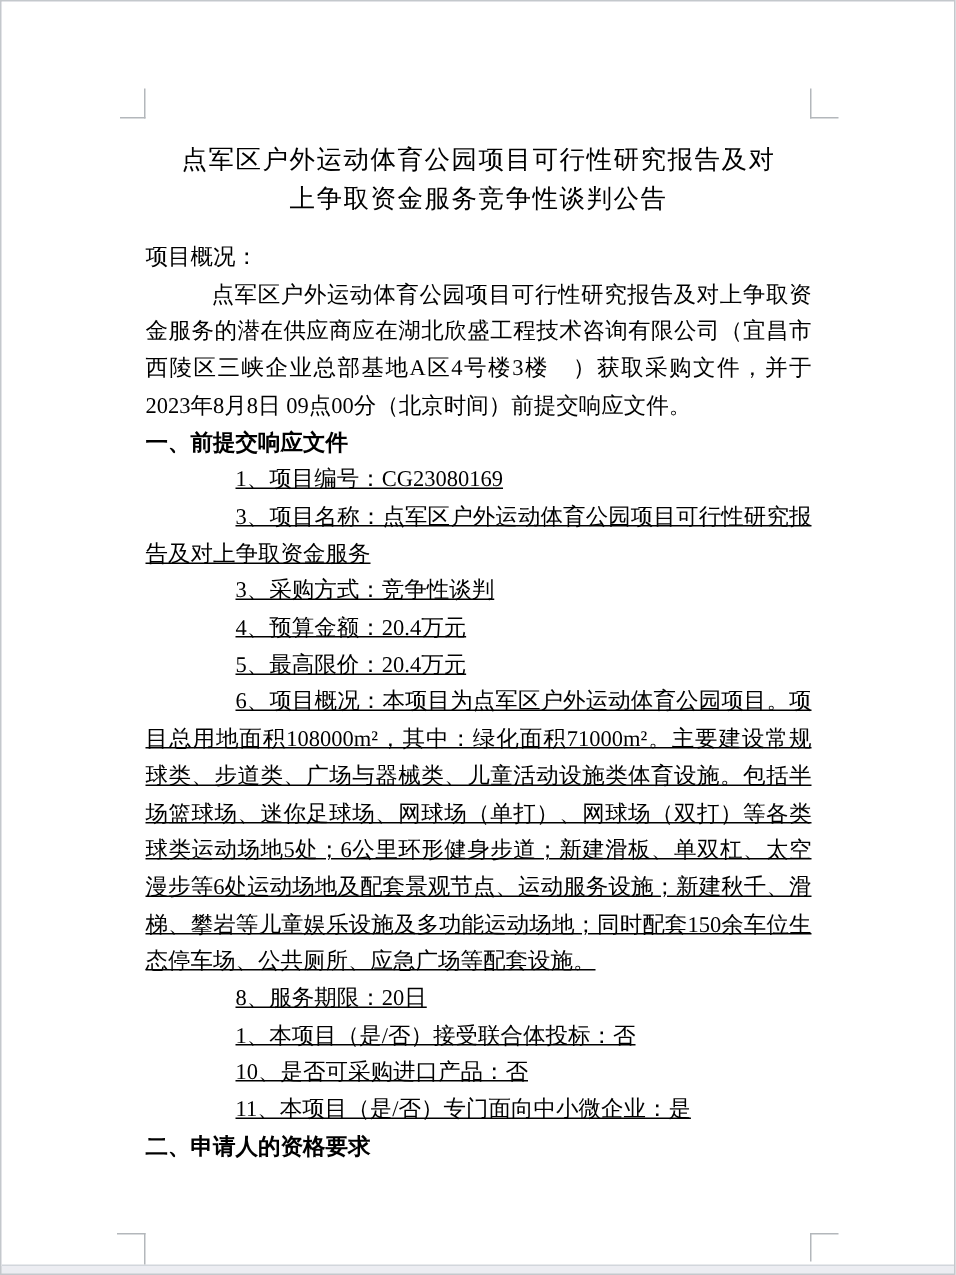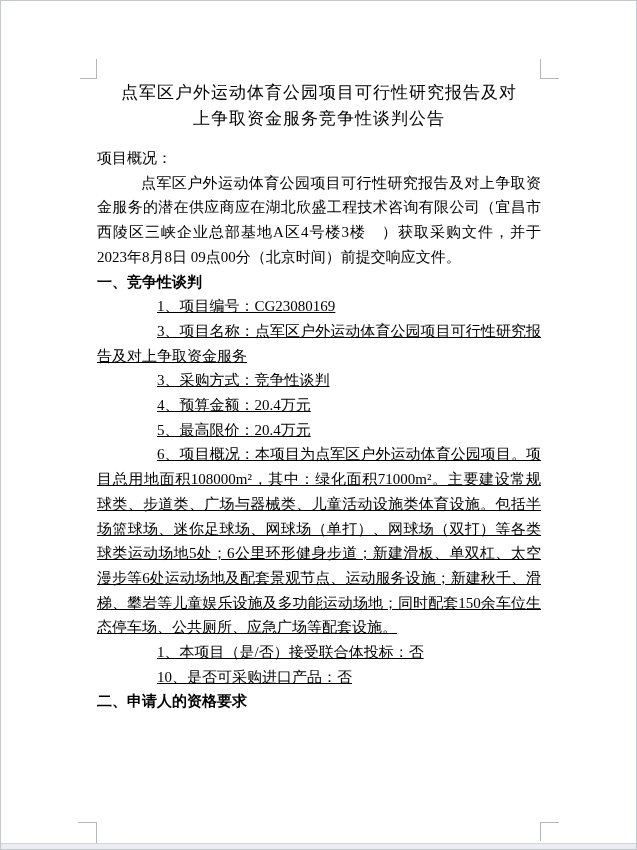--- a/index.html
+++ b/index.html
@@ -48,21 +48,21 @@
     width: 444px;
     font-size: 15px;
     line-height: 24.7px;
     text-align: justify;
   }
   .doc-title {
     font-size: 17px;
     line-height: 26px;
     letter-spacing: 1px;
     width: 402px;
-    margin: 2px auto 14px auto;
+    margin: 16px auto 14px auto;
     text-align: center;
     font-weight: 400;
   }
   .content p { margin: 0; }
   .para-indent { text-indent: 44px; }
   .item { text-indent: 60px; text-decoration: underline; }
   .heading {
     font-size: 15px;
     line-height: 24.7px;
     font-weight: 700;
@@ -81,28 +81,30 @@
     <div class="mark mark-br"></div>
 
     <div class="content">
 
       <div class="doc-title">点军区户外运动体育公园项目可行性研究报告及对上争取资金服务竞争性谈判公告</div>
 
       <p>项目概况：</p>
 
       <p class="para-indent">点军区户外运动体育公园项目可行性研究报告及对上争取资金服务的潜在供应商应在湖北欣盛工程技术咨询有限公司（宜昌市西陵区三峡企业总部基地A区4号楼3楼　）获取采购文件，并于2023年8月8日 09点00分（北京时间）前提交响应文件。</p>
 
-      <p class="heading">一、竞争性谈判</p>
+      <p class="heading">一、前提交响应文件</p>
 
       <p class="item">1、项目编号：CG23080169</p>
       <p class="item">3、项目名称：点军区户外运动体育公园项目可行性研究报告及对上争取资金服务</p>
       <p class="item">3、采购方式：竞争性谈判</p>
       <p class="item">4、预算金额：20.4万元</p>
       <p class="item">5、最高限价：20.4万元</p>
       <p class="item">6、项目概况：本项目为点军区户外运动体育公园项目。项目总用地面积108000m²，其中：绿化面积71000m²。主要建设常规球类、步道类、广场与器械类、儿童活动设施类体育设施。包括半场篮球场、迷你足球场、网球场（单打）、网球场（双打）等各类球类运动场地5处；6公里环形健身步道；新建滑板、单双杠、太空漫步等6处运动场地及配套景观节点、运动服务设施；新建秋千、滑梯、攀岩等儿童娱乐设施及多功能运动场地；同时配套150余车位生态停车场、公共厕所、应急广场等配套设施。</p>
+      <p class="item">8、服务期限：20日</p>
       <p class="item">1、本项目（是/否）接受联合体投标：否</p>
       <p class="item">10、是否可采购进口产品：否</p>
+      <p class="item">11、本项目（是/否）专门面向中小微企业：是</p>
 
       <p class="heading">二、申请人的资格要求</p>
 
     </div>
   </div>
 </div>
 
 </body></html>

